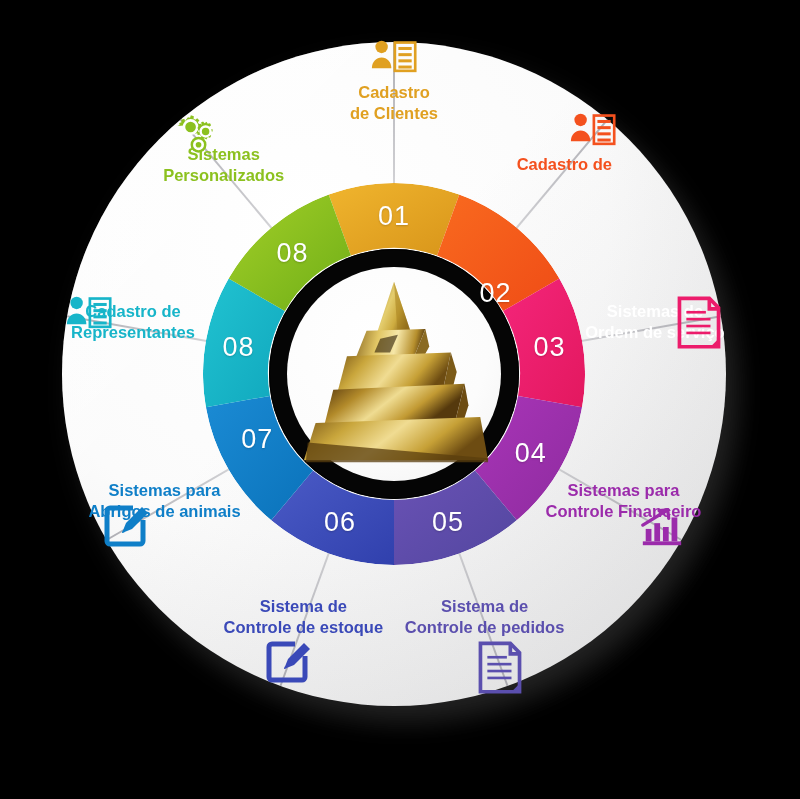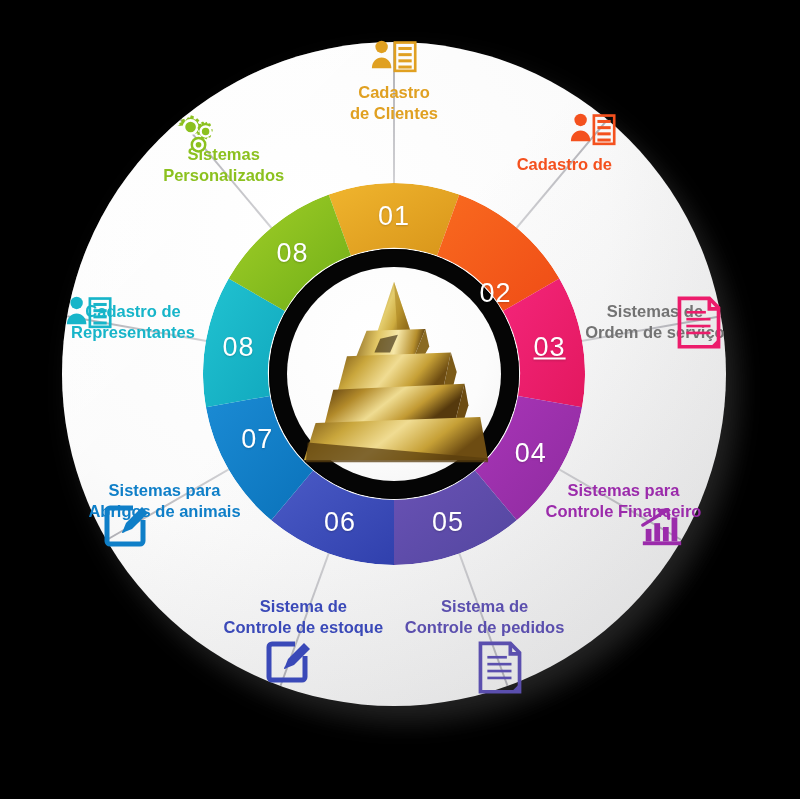--- a/index.html
+++ b/index.html
@@ -183,21 +183,21 @@
       <div class="petal-label" style="left: 564.339px; top: 164.998px; color: rgb(244, 81, 30);"><span class="t1">Cadastro de</span></div>
       <div class="petal-icon" style="left: 593.264px; top: 134.526px;"><svg viewBox="0 0 52 44">
       <circle cx="12" cy="9" r="7" fill="#f4511e"></circle>
       <path d="M1 33c0-7 5-12 11-12s11 5 11 12z" fill="#f4511e"></path>
       <rect x="27" y="4" width="23" height="32" fill="none" stroke="#f4511e" stroke-width="3"></rect>
       <rect x="31" y="9" width="15" height="3.4" fill="#f4511e"></rect>
       <rect x="31" y="16" width="15" height="3.4" fill="#f4511e"></rect>
       <rect x="31" y="23" width="15" height="3.4" fill="#f4511e"></rect>
       <rect x="31" y="30" width="15" height="3.4" fill="#f4511e"></rect>
     </svg></div>
-      <div class="petal-label" style="left: 654.974px; top: 321.983px; color: #737373;"><span class="t1">Sistemas de</span><span class="t2">Ordem de serviço</span></div>
+      <div class="petal-label" style="left: 654.974px; top: 321.983px; color: #ffffff;"><span class="t1">Sistemas de</span><span class="t2">Ordem de serviço</span></div>
       <div class="petal-icon" style="left: 699.29px; top: 318.169px;"><svg viewBox="0 0 40 48">
       <path d="M3 3h26l8 8v34H3z" fill="none" stroke="#ec1c6b" stroke-width="3.2"></path>
       <path d="M29 3v9h8" fill="none" stroke="#ec1c6b" stroke-width="3.2"></path>
       <path d="M30 45l7-7v7z" fill="#ec1c6b"></path>
       <g stroke="#ec1c6b" stroke-width="2.3">
         <line x1="9" y1="15" x2="26" y2="15"></line>
         <line x1="9" y1="21" x2="30" y2="21"></line>
         <line x1="9" y1="27" x2="30" y2="27"></line>
         <line x1="9" y1="33" x2="30" y2="33"></line>
       </g>
@@ -314,21 +314,21 @@
         <path d="M 68.22756654987099 337.31448863572484 A 191 191 0 0 1 2.9017191746682727 224.16680193438367 L 66.91422312046178 212.8796703860332 A 126 126 0 0 0 110.00876117949603 287.5215998329912 Z" fill="url(#sg6)"></path>
         <path d="M 2.9017191746682727 224.16680193438367 A 191 191 0 0 1 25.589147877172223 95.49999999999999 L 81.88079912316074 127.99999999999999 A 126 126 0 0 0 66.91422312046178 212.8796703860332 Z" fill="url(#sg7)"></path>
         <path d="M 25.589147877172223 95.49999999999999 A 191 191 0 0 1 125.67415262479714 11.518709429891544 L 147.90546194096567 72.59872978097556 A 126 126 0 0 0 81.88079912316074 127.99999999999999 Z" fill="url(#sg8)"></path>
       </svg>
     <div class="black-ring"></div>
     <div class="core"></div>
 
     <div class="num" id="nums">
         <span style="left: 9.67471e-15px; top: -158px;">01</span>
         <span style="left: 101.56px; top: -121.035px; margin-top: 40px;">02</span>
-        <span style="left: 155.6px; top: -27.4364px; text-decoration: underline;">03</span>
+        <span style="left: 155.6px; top: -27.4364px;">03</span>
         <span style="left: 136.832px; top: 79px;">04</span>
         <span style="left: 54.0392px; top: 148.471px;">05</span>
         <span style="left: -54.0392px; top: 148.471px;">06</span>
         <span style="left: -136.832px; top: 65px;">07</span>
         <span style="left: -155.6px; top: -27.4364px;">08</span>
         <span style="left: -101.56px; top: -121.035px;">08</span>
       </div>
 
     <svg class="logo" viewBox="0 0 200 200">
       <defs>

